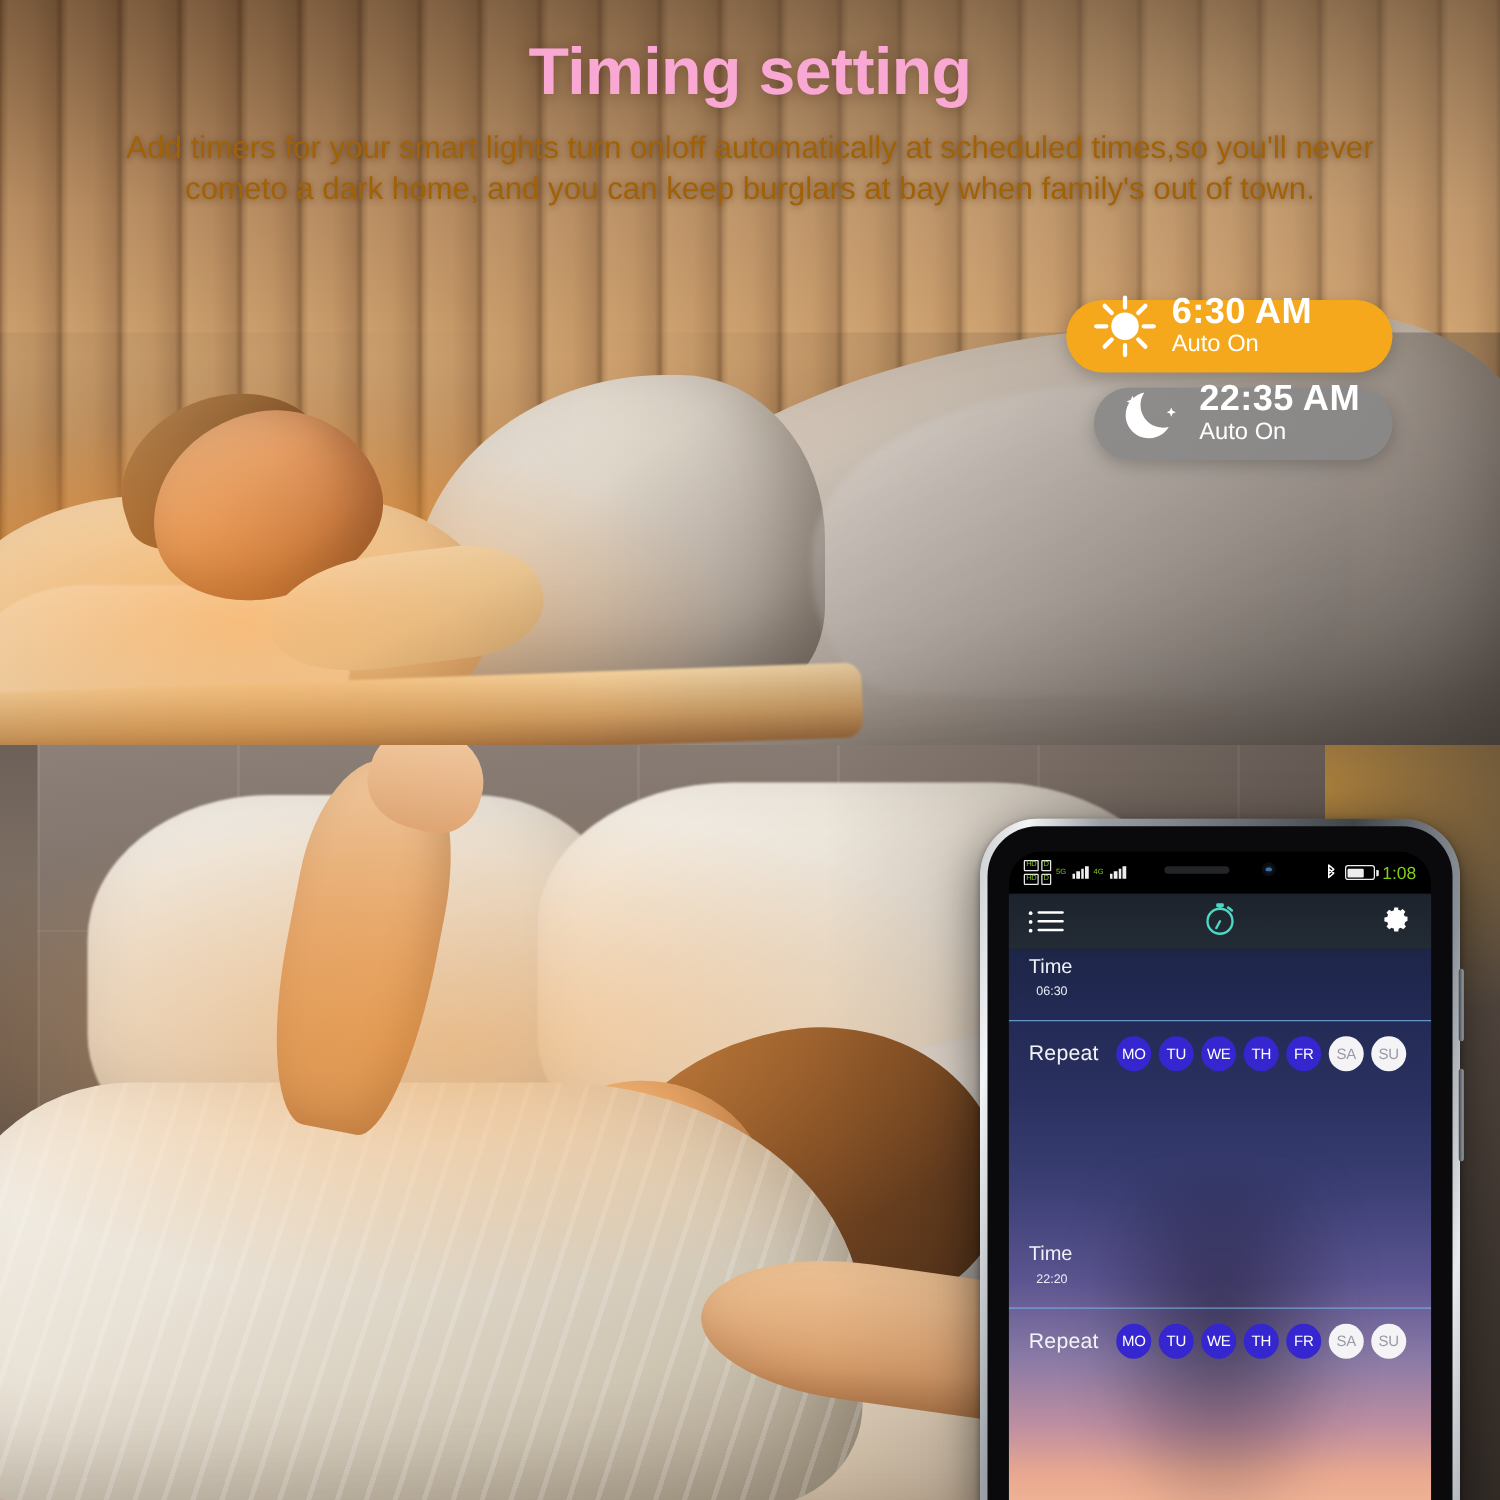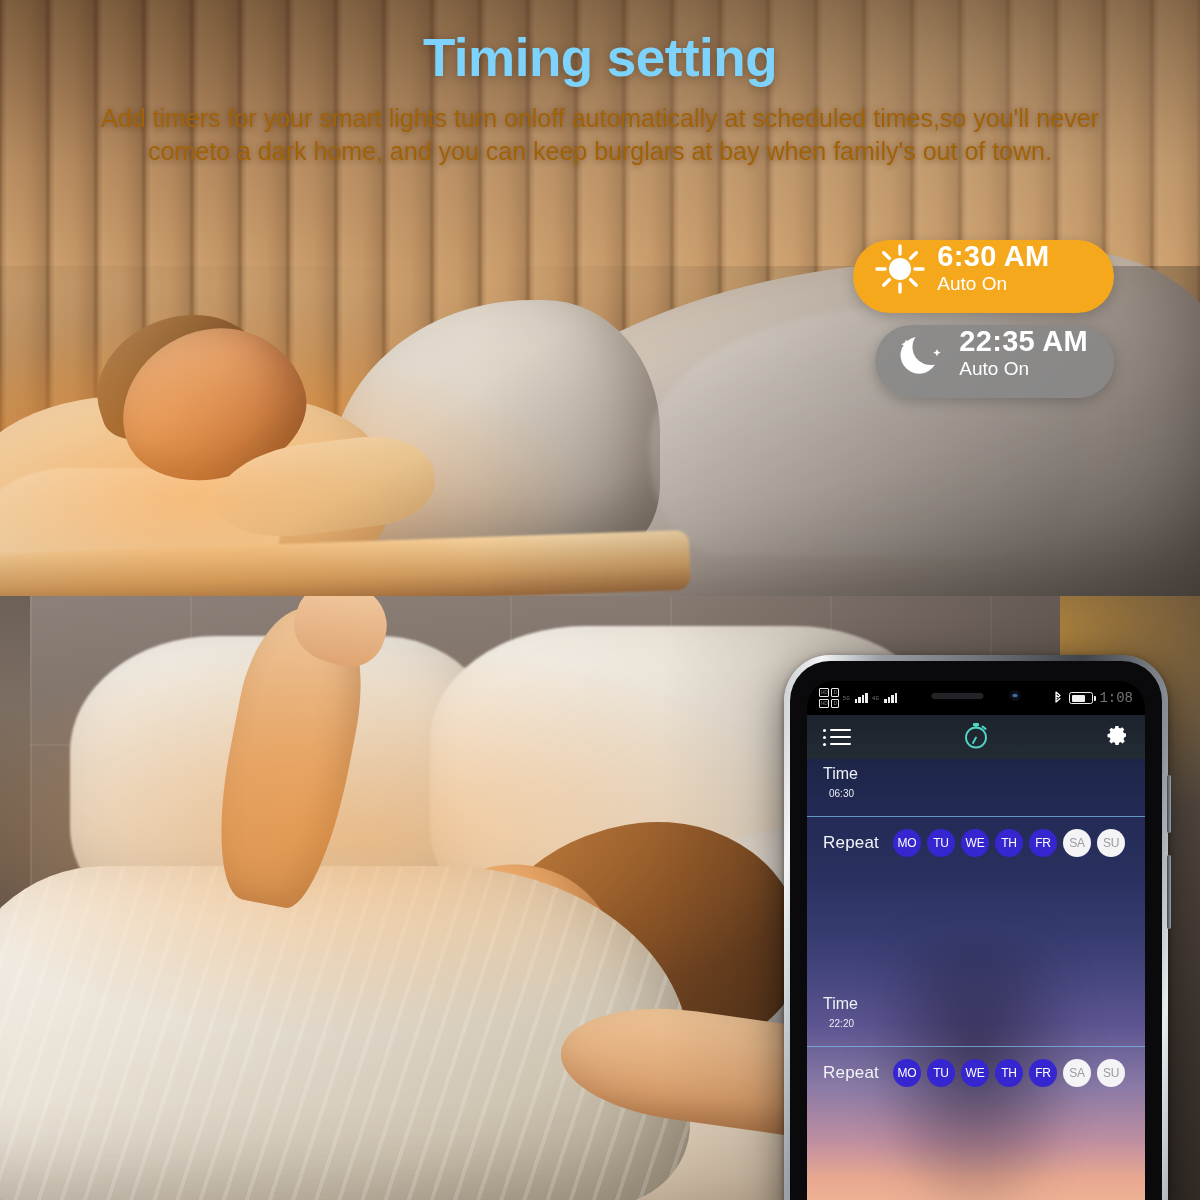--- a/index.html
+++ b/index.html
@@ -90,34 +90,34 @@
   }
   .scene-shade{
     position:absolute; inset:0;
     background:radial-gradient(ellipse 55% 80% at 16% 70%, rgba(255,150,45,.45), rgba(0,0,0,0) 60%),
                linear-gradient(90deg, rgba(0,0,0,.05), rgba(0,0,0,0) 40%, rgba(20,18,18,.28) 100%);
   }
 
   
   .headline-wrap{ position:absolute; left:0; top:30px; width:1200px; text-align:center; z-index:6; }
   .headline{
-    font-size:53px; font-weight:bold; color:#7dd3fc; letter-spacing:-.5px;
+    font-size:53px; font-weight:bold; color:#f9a8d4; letter-spacing:-.5px;
     font-family:"Liberation Sans", sans-serif; line-height:1.05;
     text-shadow:0 2px 10px rgba(60,30,10,.35);
   }
   .subhead{
     margin-top:16px; font-size:25px; color:#a16207; line-height:1.33;
     max-width:1070px; margin-left:auto; margin-right:auto;
     text-shadow:0 1px 6px rgba(50,26,8,.45);
   }
 
   
   .badges{ position:absolute; right:86px; top:240px; z-index:7; }
   .badge{
-    display:flex; align-items:center; border-radius:42px; height:73px;
+    display:flex; align-items:center; border-radius:42px; height:58px;
     padding:0 26px 16px 16px; margin-bottom:12px; min-width:228px;
     box-shadow:0 4px 14px rgba(0,0,0,.22);
   }
   .badge.on{ background:#f5a81c; }
   .badge.off{ background:rgba(135,135,135,.88); margin-left:22px; }
   .badge-icon{ width:62px; height:62px; flex:0 0 62px; position:relative; }
   .badge-text{ margin-left:6px; color:#fff; }
   .badge-time{ font-size:29px; font-weight:bold; line-height:1.06; letter-spacing:.3px; }
   .badge-sub{ font-size:19px; line-height:1.2; margin-top:1px; }
 
@@ -244,22 +244,22 @@
     position:absolute; left:17px; top:20px; right:17px; bottom:0;
     border-radius:26px 26px 0 0;
     overflow:hidden; background:#11141c;
   }
   .btn-side{ position:absolute; right:-3px; width:4px; background:linear-gradient(90deg,#41474c,#9aa1a7); border-radius:2px; }
   .btn-vol{ top:120px; height:58px; }
   .btn-pow{ top:200px; height:74px; }
 
   
   .statusbar{
-    position:relative; height:34px; background:#000; color:#737373;
-    display:flex; align-items:center; padding:0 12px; font-size:13px;font-family:Liberation Mono, monospace;
+    position:relative; height:34px; background:#000; color:#84cc16;
+    display:flex; align-items:center; padding:0 12px; font-size:13px;
   }
   .sb-left{ display:flex; align-items:center; gap:4px; }
   .hdstack{ display:flex; flex-direction:column; gap:2px; }
   .hdrow{ display:flex; gap:2px; align-items:center; }
   .hdbox{ font-size:6px; line-height:7px; border:1px solid #e9e9e9; border-radius:1px; padding:0 1px; letter-spacing:-.4px; }
   .sigset{ display:flex; align-items:flex-end; gap:1px; }
   .sigset i{ display:block; width:2.5px; background:#eee; }
   .g-label{ font-size:6px; vertical-align:top; margin-right:1px; }
   .sb-notch{
     position:absolute; left:50%; top:9px; transform:translateX(-50%);

